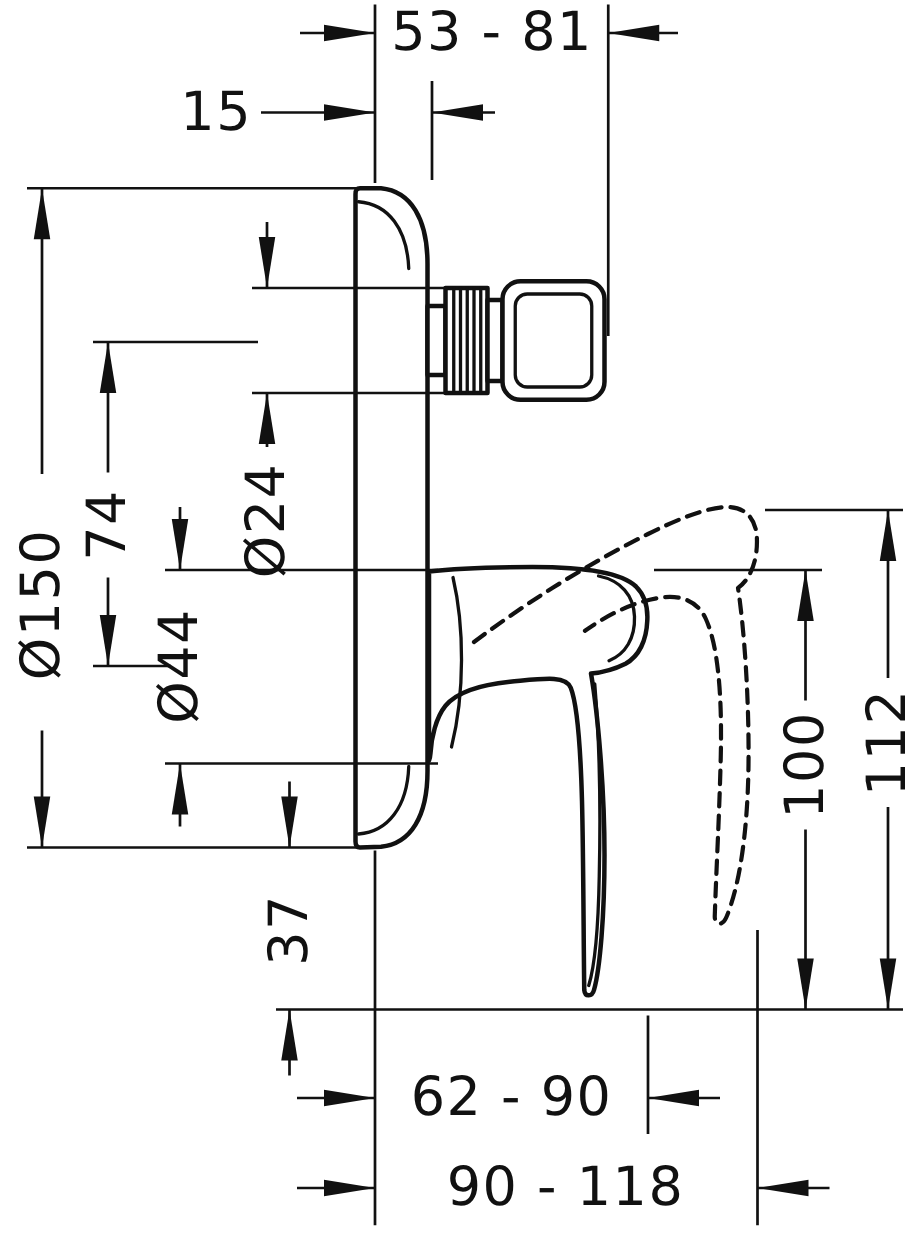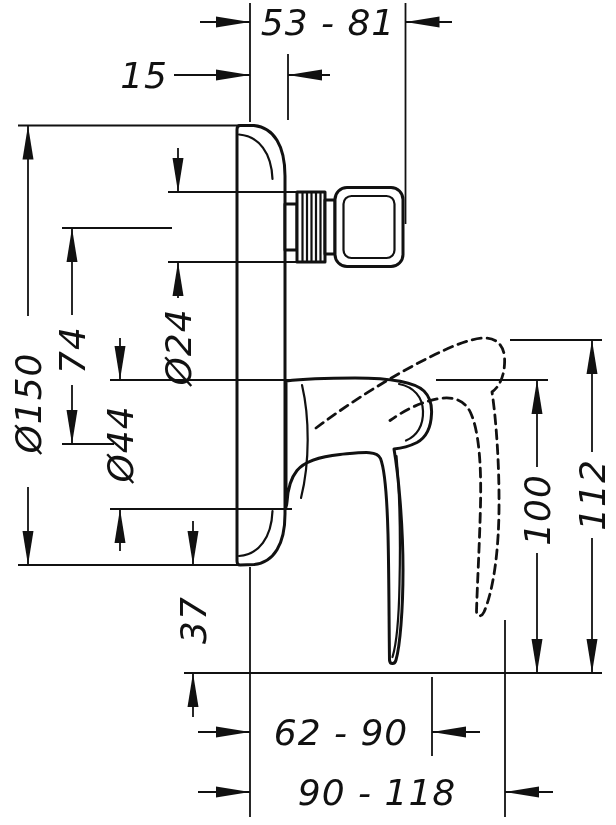--- a/index.html
+++ b/index.html
@@ -1,16 +1,16 @@
 <!DOCTYPE html>
 <html><head>
 <meta charset="utf-8">
 <style>
   html,body{margin:0;padding:0;background:#ffffff;}
-  .stage{width:616px;height:817px;position:relative;background:#fff;overflow:hidden;font-style:italic;}
+  .stage{width:616px;height:817px;position:relative;background:#fff;overflow:hidden;}
   svg{display:block;}
   svg text{
     font-family:"DejaVu Sans","Liberation Sans",sans-serif;
     font-size:36px;
     fill:#111111;
     letter-spacing:1px;
   }
   .outline{fill:#ffffff;stroke:#111111;stroke-width:3;stroke-linejoin:round;}
   .detail{fill:none;stroke:#111111;stroke-width:2.2;stroke-linecap:round;}
   .ext{fill:none;stroke:#111111;stroke-width:1.8;}

